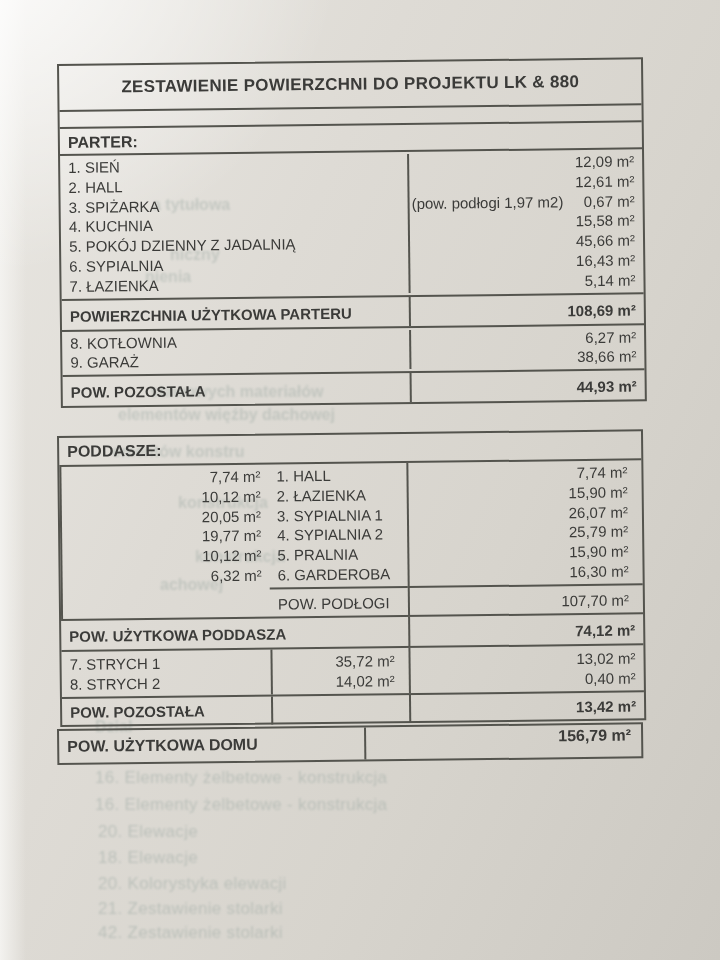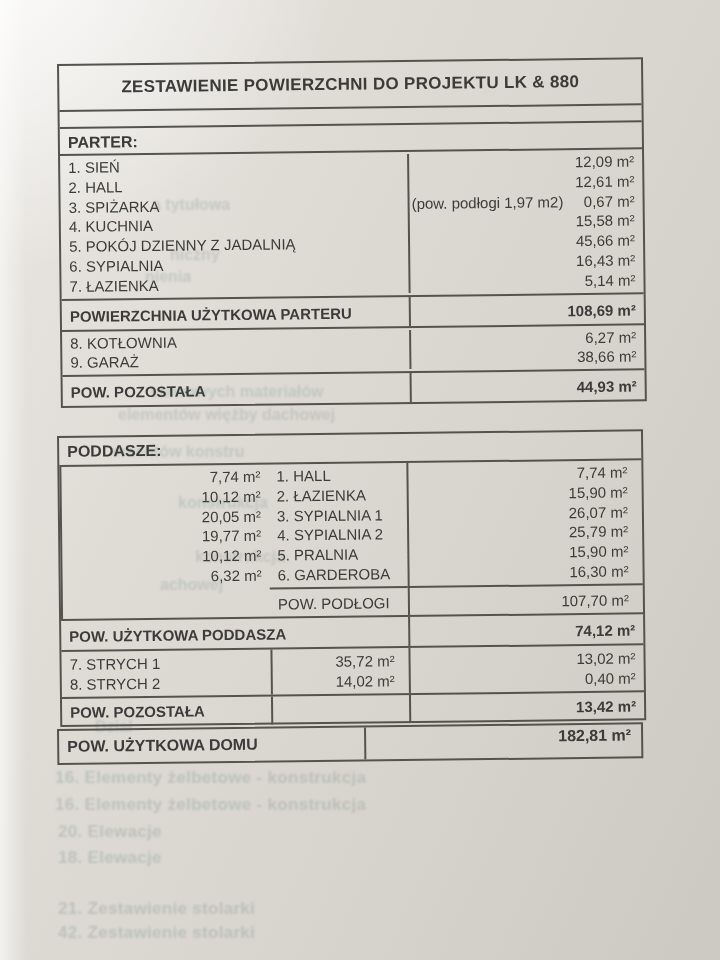--- a/index.html
+++ b/index.html
@@ -17,21 +17,21 @@
   .page{
     position:relative;width:720px;height:960px;overflow:hidden;
     background:
       radial-gradient(ellipse 620px 540px at -6% -6%, rgba(255,255,255,.95), rgba(255,255,255,0) 62%),
       linear-gradient(90deg, #f3f2ef 0px, rgba(243,242,239,0) 26px),
       linear-gradient(115deg, #e9e7e2 0%, #dedbd5 35%, #d7d4cd 65%, #ccc9c2 100%);
   }
   
   .ghost{position:absolute;z-index:1;white-space:nowrap;color:var(--ghost);}
   .g-mid{font-size:16px;opacity:.45;filter:blur(1px);font-weight:600;}
-  .g-list{font-size:17px;opacity:.55;filter:blur(.8px);font-weight:700;letter-spacing:.3px;}
+  .g-list{font-size:17px;opacity:.55;filter:blur(.8px);font-weight:400;letter-spacing:.3px;margin-left:40px;}
   
   .box{
     position:absolute;left:57px;width:586px;z-index:2;
     border:2px solid var(--bd);
     transform:rotate(-0.65deg);transform-origin:0 0;
     box-sizing:border-box;
   }
   #box1{top:64px;}
   #box2{top:436px;}
   #box3{top:729px;}
@@ -95,20 +95,21 @@
   <span class="ghost g-mid" style="left:118px;top:406px">elementów więźby dachowej</span>
   <span class="ghost g-mid" style="left:112px;top:443px">ementów konstru</span>
   <span class="ghost g-mid" style="left:178px;top:494px">konstrukcja</span>
   <span class="ghost g-mid" style="left:195px;top:548px">konstrukcja</span>
   <span class="ghost g-mid" style="left:160px;top:576px">achowej</span>
   <span class="ghost g-mid" style="left:95px;top:718px">Dział</span>
   <span class="ghost g-list" style="left:55px;top:768px">16. Elementy żelbetowe - konstrukcja</span>
   <span class="ghost g-list" style="left:55px;top:795px">16. Elementy żelbetowe - konstrukcja</span>
   <span class="ghost g-list" style="left:58px;top:822px">20. Elewacje</span>
   <span class="ghost g-list" style="left:58px;top:848px">18. Elewacje</span>
+  <span class="ghost g-list" style="left:58px;top:874px">20. Kolorystyka elewacji</span>
   <span class="ghost g-list" style="left:58px;top:899px">21. Zestawienie stolarki</span>
   <span class="ghost g-list" style="left:58px;top:923px">42. Zestawienie stolarki</span>
 
   <div class="box" id="box1">
     <div class="row title-row">ZESTAWIENIE POWIERZCHNI DO PROJEKTU LK &amp; 880</div>
     <div class="row empty-strip"></div>
     <div class="row sec-header">PARTER:</div>
 
     <div class="row split fs items-pad">
       <div class="c1">
@@ -211,17 +212,17 @@
     <div class="row pz-row fs b">
       <div class="z1">POW. POZOSTAŁA</div>
       <div class="z2"></div>
       <div class="z3">13,42 m²</div>
     </div>
   </div>
 
   <div class="box" id="box3">
     <div class="row grand-row b">
       <div class="c1">POW. UŻYTKOWA DOMU</div>
-      <div class="c2"><span class="lift">182,81 m²</span></div>
+      <div class="c2"><span class="lift">156,79 m²</span></div>
     </div>
   </div>
 
 </div>
 
 </body></html>

